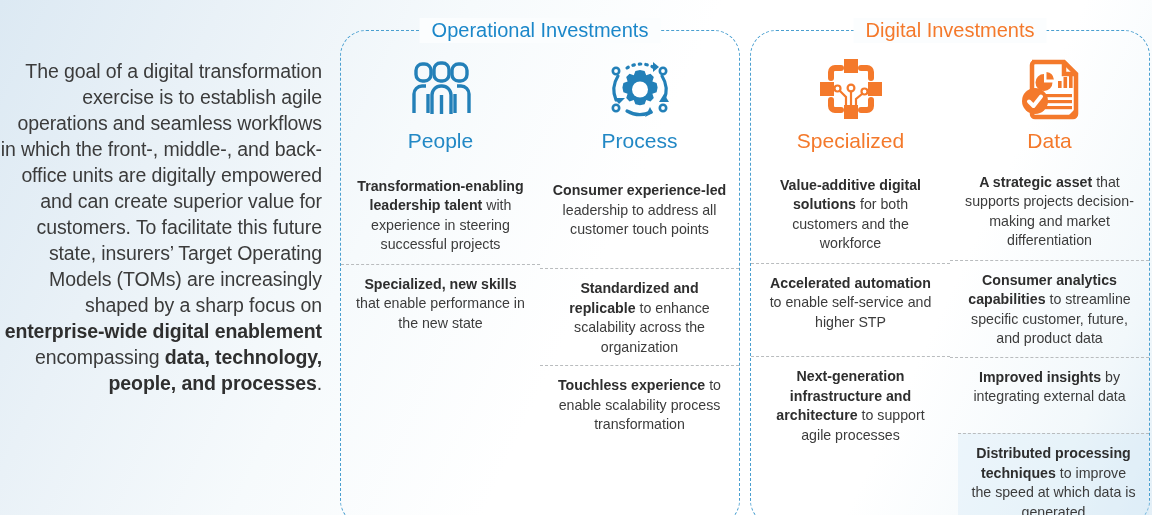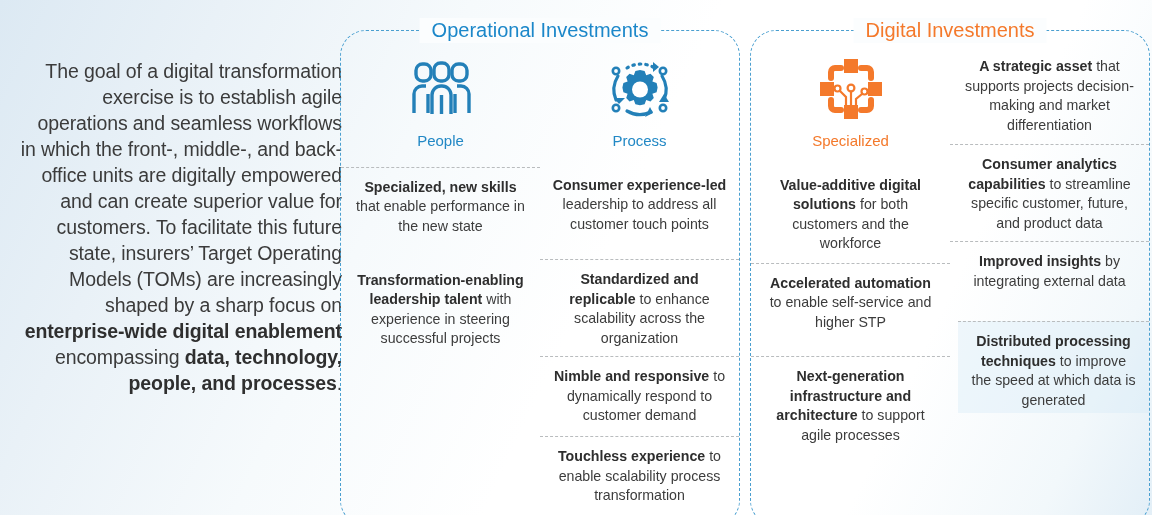--- a/index.html
+++ b/index.html
@@ -20,21 +20,20 @@
   #intro-block {
     position: absolute;
     left: 0px;
     top: 58px;
     width: 322px;
     text-align: right;
     font-size: 19.5px;
     line-height: 26px;
     color: #3b3b3b;
     letter-spacing: -0.1px;
-    margin-left: 20px;
   }
   #intro-block b { font-weight: bold; color: #2f2f2f; }
 
   
   .panel {
     position: absolute;
     top: 30px;
     height: 496px;
     border: 1.5px dashed #4a9fd0;
     border-radius: 26px;
@@ -79,21 +78,21 @@
     justify-content: flex-start;
     padding-top: 6px;
   }
   .col-icon {
     height: 72px;
     display: flex;
     align-items: center;
     justify-content: center;
   }
   .col-label {
-    font-size: 15px;
+    font-size: 21px;
     line-height: 22px;
     margin-top: 5px;
   }
   .blue .col-label { color: #2288c5; }
   .orange .col-label { color: #f4792b; }
 
   
   .cell {
     padding: 10px 12px 12px;
     text-align: center;
@@ -135,22 +134,22 @@
             <path d="M20 52 V33"></path>
             <path d="M47 52 V33"></path>
             <path d="M61 52 V33 a8 8 0 0 0 -8-8 h-4"></path>
             <path d="M24 53 V34 a9 9 0 0 1 9-9 h1 a9 9 0 0 1 9 9 V53"></path>
             <path d="M33.5 34 V53"></path>
           </svg>
         </div>
         <div class="col-label">People</div>
       </div>
 
+      <div class="cell h1"><b>Transformation-enabling leadership talent</b><span> with experience in steering successful projects</span></div>
       <div class="cell h2 divided"><b>Specialized, new skills</b><span> that enable performance in the new state</span></div>
-      <div class="cell h1"><b>Transformation-enabling leadership talent</b><span> with experience in steering successful projects</span></div>
       <div class="cell h3 empty"></div>
       <div class="cell h4 empty"></div>
       <div class="spacer"></div>
     </div>
 
     <div class="col blue">
       <div class="col-head">
         <div class="col-icon">
           <svg width="70" height="66" viewBox="0 0 70 66" fill="none">
             <g stroke="#2380b8" stroke-width="3.2" stroke-linecap="round">
@@ -169,21 +168,20 @@
             <circle cx="58" cy="52" r="3.2" fill="none" stroke="#2380b8" stroke-width="2.6"></circle>
             <path fill="#2380b8" d="M35 14 l4.6 1 1.6 4.2 4.3-1.4 3.3 3.3 -1.4 4.3 4.2 1.6 1 4.6 -1 4.6 -4.2 1.6 1.4 4.3 -3.3 3.3 -4.3-1.4 -1.6 4.2 -4.6 1 -4.6-1 -1.6-4.2 -4.3 1.4 -3.3-3.3 1.4-4.3 -4.2-1.6 -1-4.6 1-4.6 4.2-1.6 -1.4-4.3 3.3-3.3 4.3 1.4 1.6-4.2 z"></path>
             <circle cx="35" cy="33.5" r="8" fill="#ffffff"></circle>
           </svg>
         </div>
         <div class="col-label">Process</div>
       </div>
 
       <div class="cell h1"><b>Consumer experience-led</b><span> leadership to address all customer touch points</span></div>
       <div class="cell h2 divided"><b>Standardized and replicable</b><span> to enhance scalability across the organization</span></div>
-      <div class="cell h3 divided"><b>Nimble and responsive</b><span> to dynamically respond to customer demand</span></div>
       <div class="cell h4 divided"><b>Touchless experience</b><span> to enable scalability process transformation</span></div>
       <div class="spacer"></div>
     </div>
   </div>
 </section>
 
 <section class="panel" id="panel-digital">
 
   <div class="panel-title">Digital Investments</div>
 
@@ -217,20 +215,42 @@
       </div>
 
       <div class="cell h1"><b>Value-additive digital solutions</b><span> for both customers and the workforce</span></div>
       <div class="cell h2 divided"><b>Accelerated automation</b><span> to enable self-service and higher STP</span></div>
       <div class="cell h3 divided"><b>Next-generation infrastructure and architecture</b><span> to support agile processes</span></div>
       <div class="cell h4 empty"></div>
       <div class="spacer"></div>
     </div>
 
     <div class="col orange">
+      <div class="col-head">
+        <div class="col-icon">
+          <svg width="64" height="66" viewBox="0 0 64 66" fill="none">
+            <path d="M14 6 h32 l12 12 v40 a3 3 0 0 1 -3 3 h-38 a3 3 0 0 1 -3 -3 V9 a3 3 0 0 1 3 -3 z" fill="#ffffff" stroke="#f4792b" stroke-width="4.5"></path>
+            <path d="M46 6 v12 h12" fill="none" stroke="#f4792b" stroke-width="4.5"></path>
+            <path d="M58 52 l-9 9 h6 a3 3 0 0 0 3 -3 z" fill="#f4792b"></path>
+            <path d="M26 18 a8.5 8.5 0 1 0 8.5 8.5 h-8.5 z" fill="#f4792b"></path>
+            <path d="M28.5 16 a8.5 8.5 0 0 1 7.4 7.4 h-7.4 z" fill="#f4792b"></path>
+            <rect x="40" y="25" width="3.6" height="7" fill="#f4792b"></rect>
+            <rect x="45.5" y="21" width="3.6" height="11" fill="#f4792b"></rect>
+            <rect x="51" y="17" width="3.6" height="15" fill="#f4792b"></rect>
+            <g fill="#f4792b">
+              <rect x="24" y="38" width="30" height="3.2"></rect>
+              <rect x="24" y="44" width="30" height="3.2"></rect>
+              <rect x="24" y="50" width="30" height="3.2"></rect>
+            </g>
+            <circle cx="17" cy="45" r="13" fill="#f4792b"></circle>
+            <path d="M11 45.5 l4.5 4.5 7.5 -9.5" stroke="#ffffff" stroke-width="4" fill="none" stroke-linecap="round" stroke-linejoin="round"></path>
+          </svg>
+        </div>
+        <div class="col-label">Data</div>
+      </div>
 
       <div class="cell h1"><b>A strategic asset</b><span> that supports projects decision-making and market differentiation</span></div>
       <div class="cell h2 divided"><b>Consumer analytics capabilities</b><span> to streamline specific customer, future, and product data</span></div>
       <div class="cell h3 divided"><b>Improved insights</b><span> by integrating external data</span></div>
       <div class="cell h4 divided tinted"><b>Distributed processing techniques</b><span> to improve the speed at which data is generated</span></div>
       <div class="spacer"></div>
     </div>
   </div>
 </section>
 

